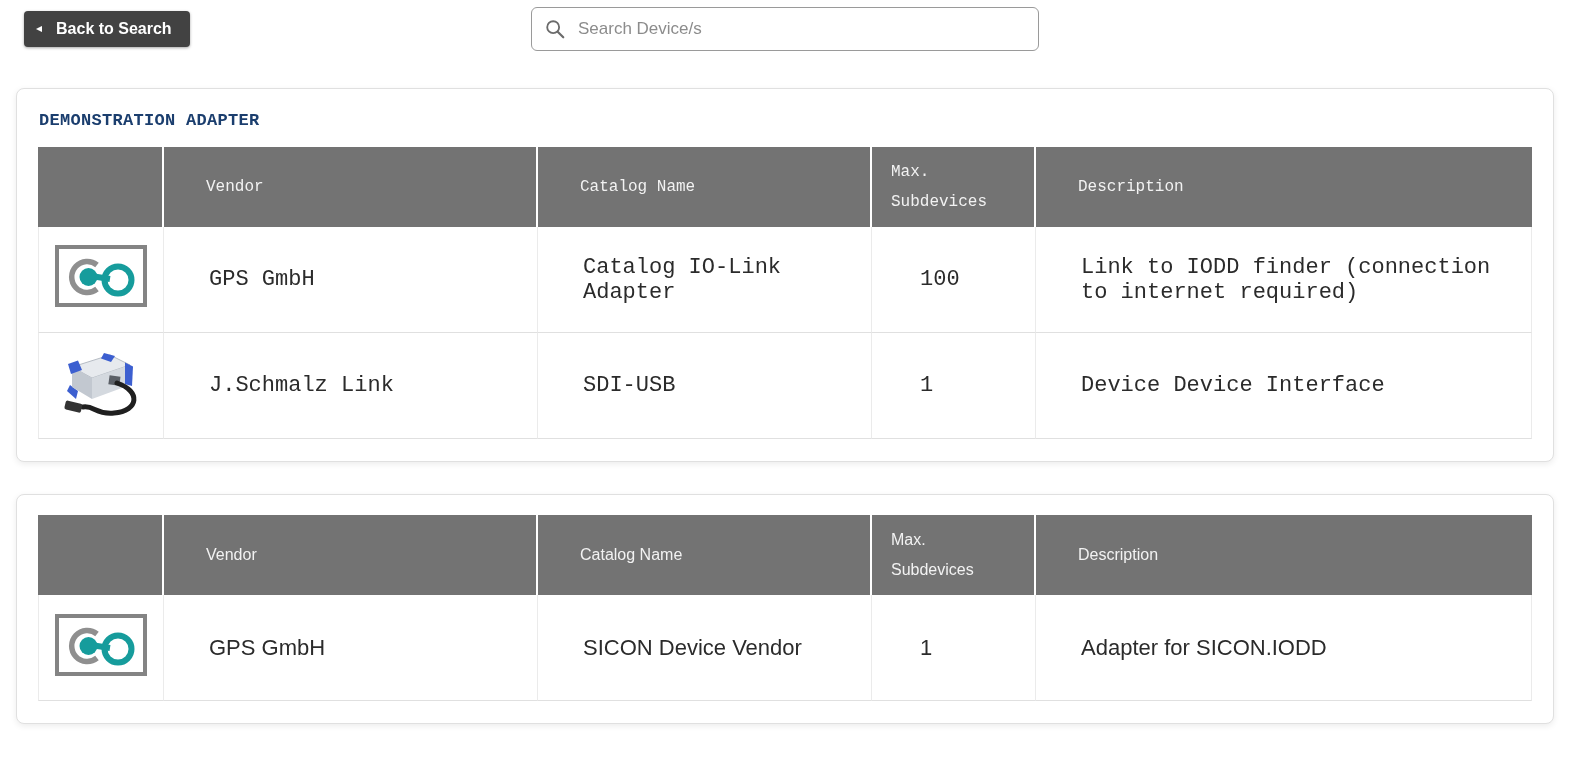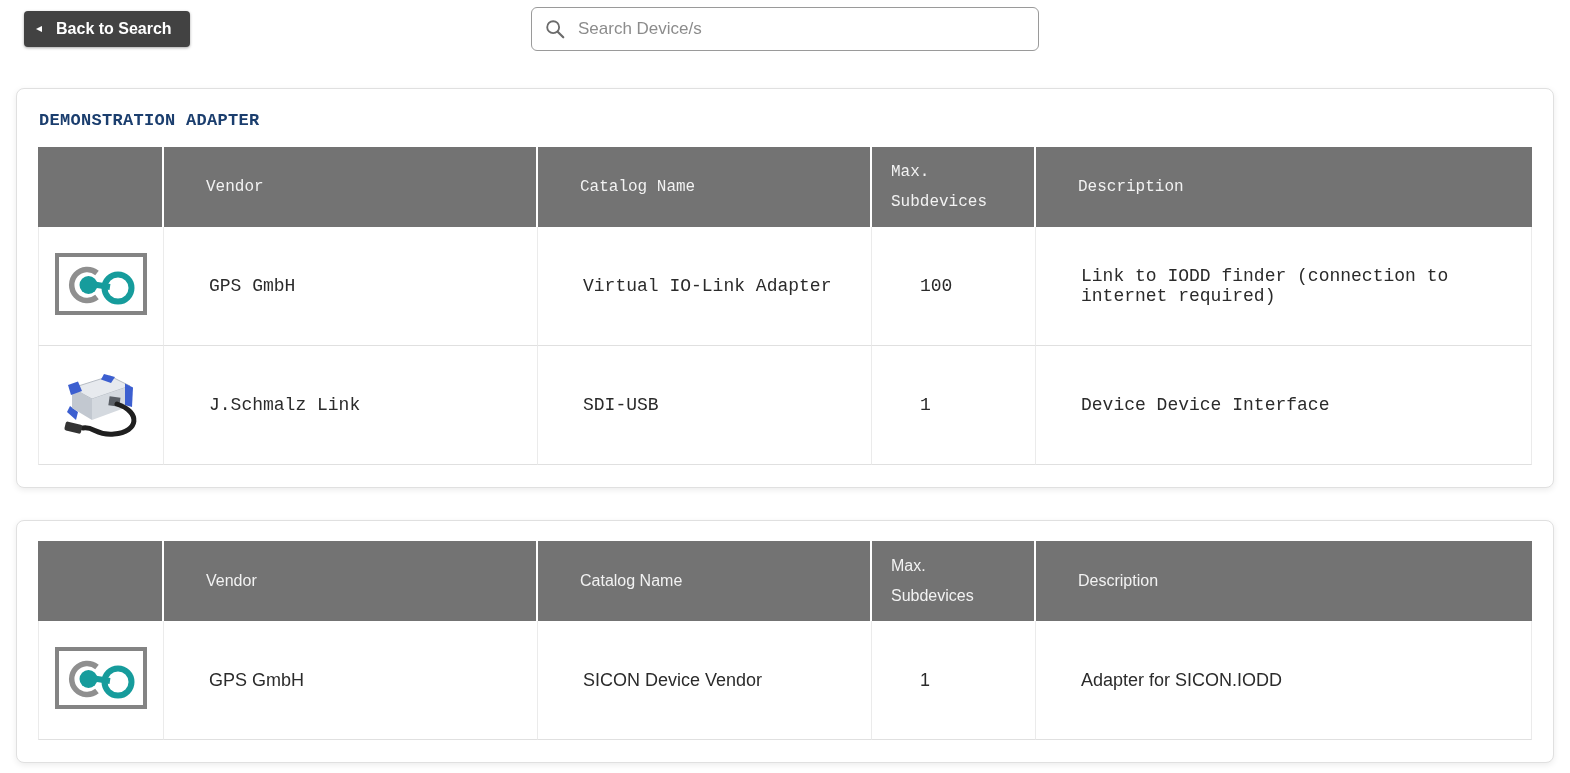--- a/index.html
+++ b/index.html
@@ -82,23 +82,23 @@
     border-right: 2px solid #ffffff;
     vertical-align: middle;
     margin-left: 26px;
   }
   thead th:last-child { border-right: none; }
   thead th.h-img { padding: 0; }
   thead th.h-max { padding-left: 19px; padding-right: 42px; }
 
   tbody td {
     background: #ffffff;
-    height: 119px;
+    height: 106px;
     vertical-align: middle;
-    font-size: 18px;
+    font-size: 22px;
     color: #2b2b2b;
     padding: 0 10px 0 45px;
     border-bottom: 1px solid #e0e0e0;
     border-right: 1px solid #ebebeb;
   }
   tbody td:first-child { border-left: 1px solid #ebebeb; }
   tbody td.d-img { padding: 0; text-align: center; }
   tbody td.d-max { padding-left: 48px; }
   tbody tr { cursor: pointer; }
 </style>
@@ -145,21 +145,21 @@
         <td class="d-img">
           <svg width="92" height="62" viewBox="0 0 92 62">
             <rect x="2" y="2" width="88" height="58" fill="#ffffff" stroke="#848484" stroke-width="4"></rect>
             <path d="M 42 20 A 15.5 15.5 0 1 0 42 44" fill="none" stroke="#8f8f8f" stroke-width="5.5"></path>
             <circle cx="33.5" cy="32" r="9" fill="#169c9c"></circle>
             <line x1="36" y1="31" x2="55" y2="34" stroke="#169c9c" stroke-width="6"></line>
             <circle cx="63" cy="35" r="13.5" fill="none" stroke="#169c9c" stroke-width="6"></circle>
           </svg>
         </td>
         <td>GPS GmbH</td>
-        <td>Virtual IO-Link Adapter</td>
+        <td>Catalog IO-Link Adapter</td>
         <td class="d-max">100</td>
         <td>Link to IODD finder (connection to internet required)</td>
       </tr>
       <tr>
         <td class="d-img">
           <svg width="95" height="82" viewBox="0 0 95 82">
             <polygon points="16,44 24,50 22,58 13,50" fill="#3c5fd0"></polygon>
             <polygon points="18,26 56,14 76,24 38,37" fill="#e7eaee" stroke="#b6bcc4" stroke-width="1"></polygon>
             <polygon points="18,26 38,37 38,58 18,46" fill="#c2c8d0"></polygon>
             <polygon points="38,37 76,24 76,44 38,58" fill="#d4d9df"></polygon>

